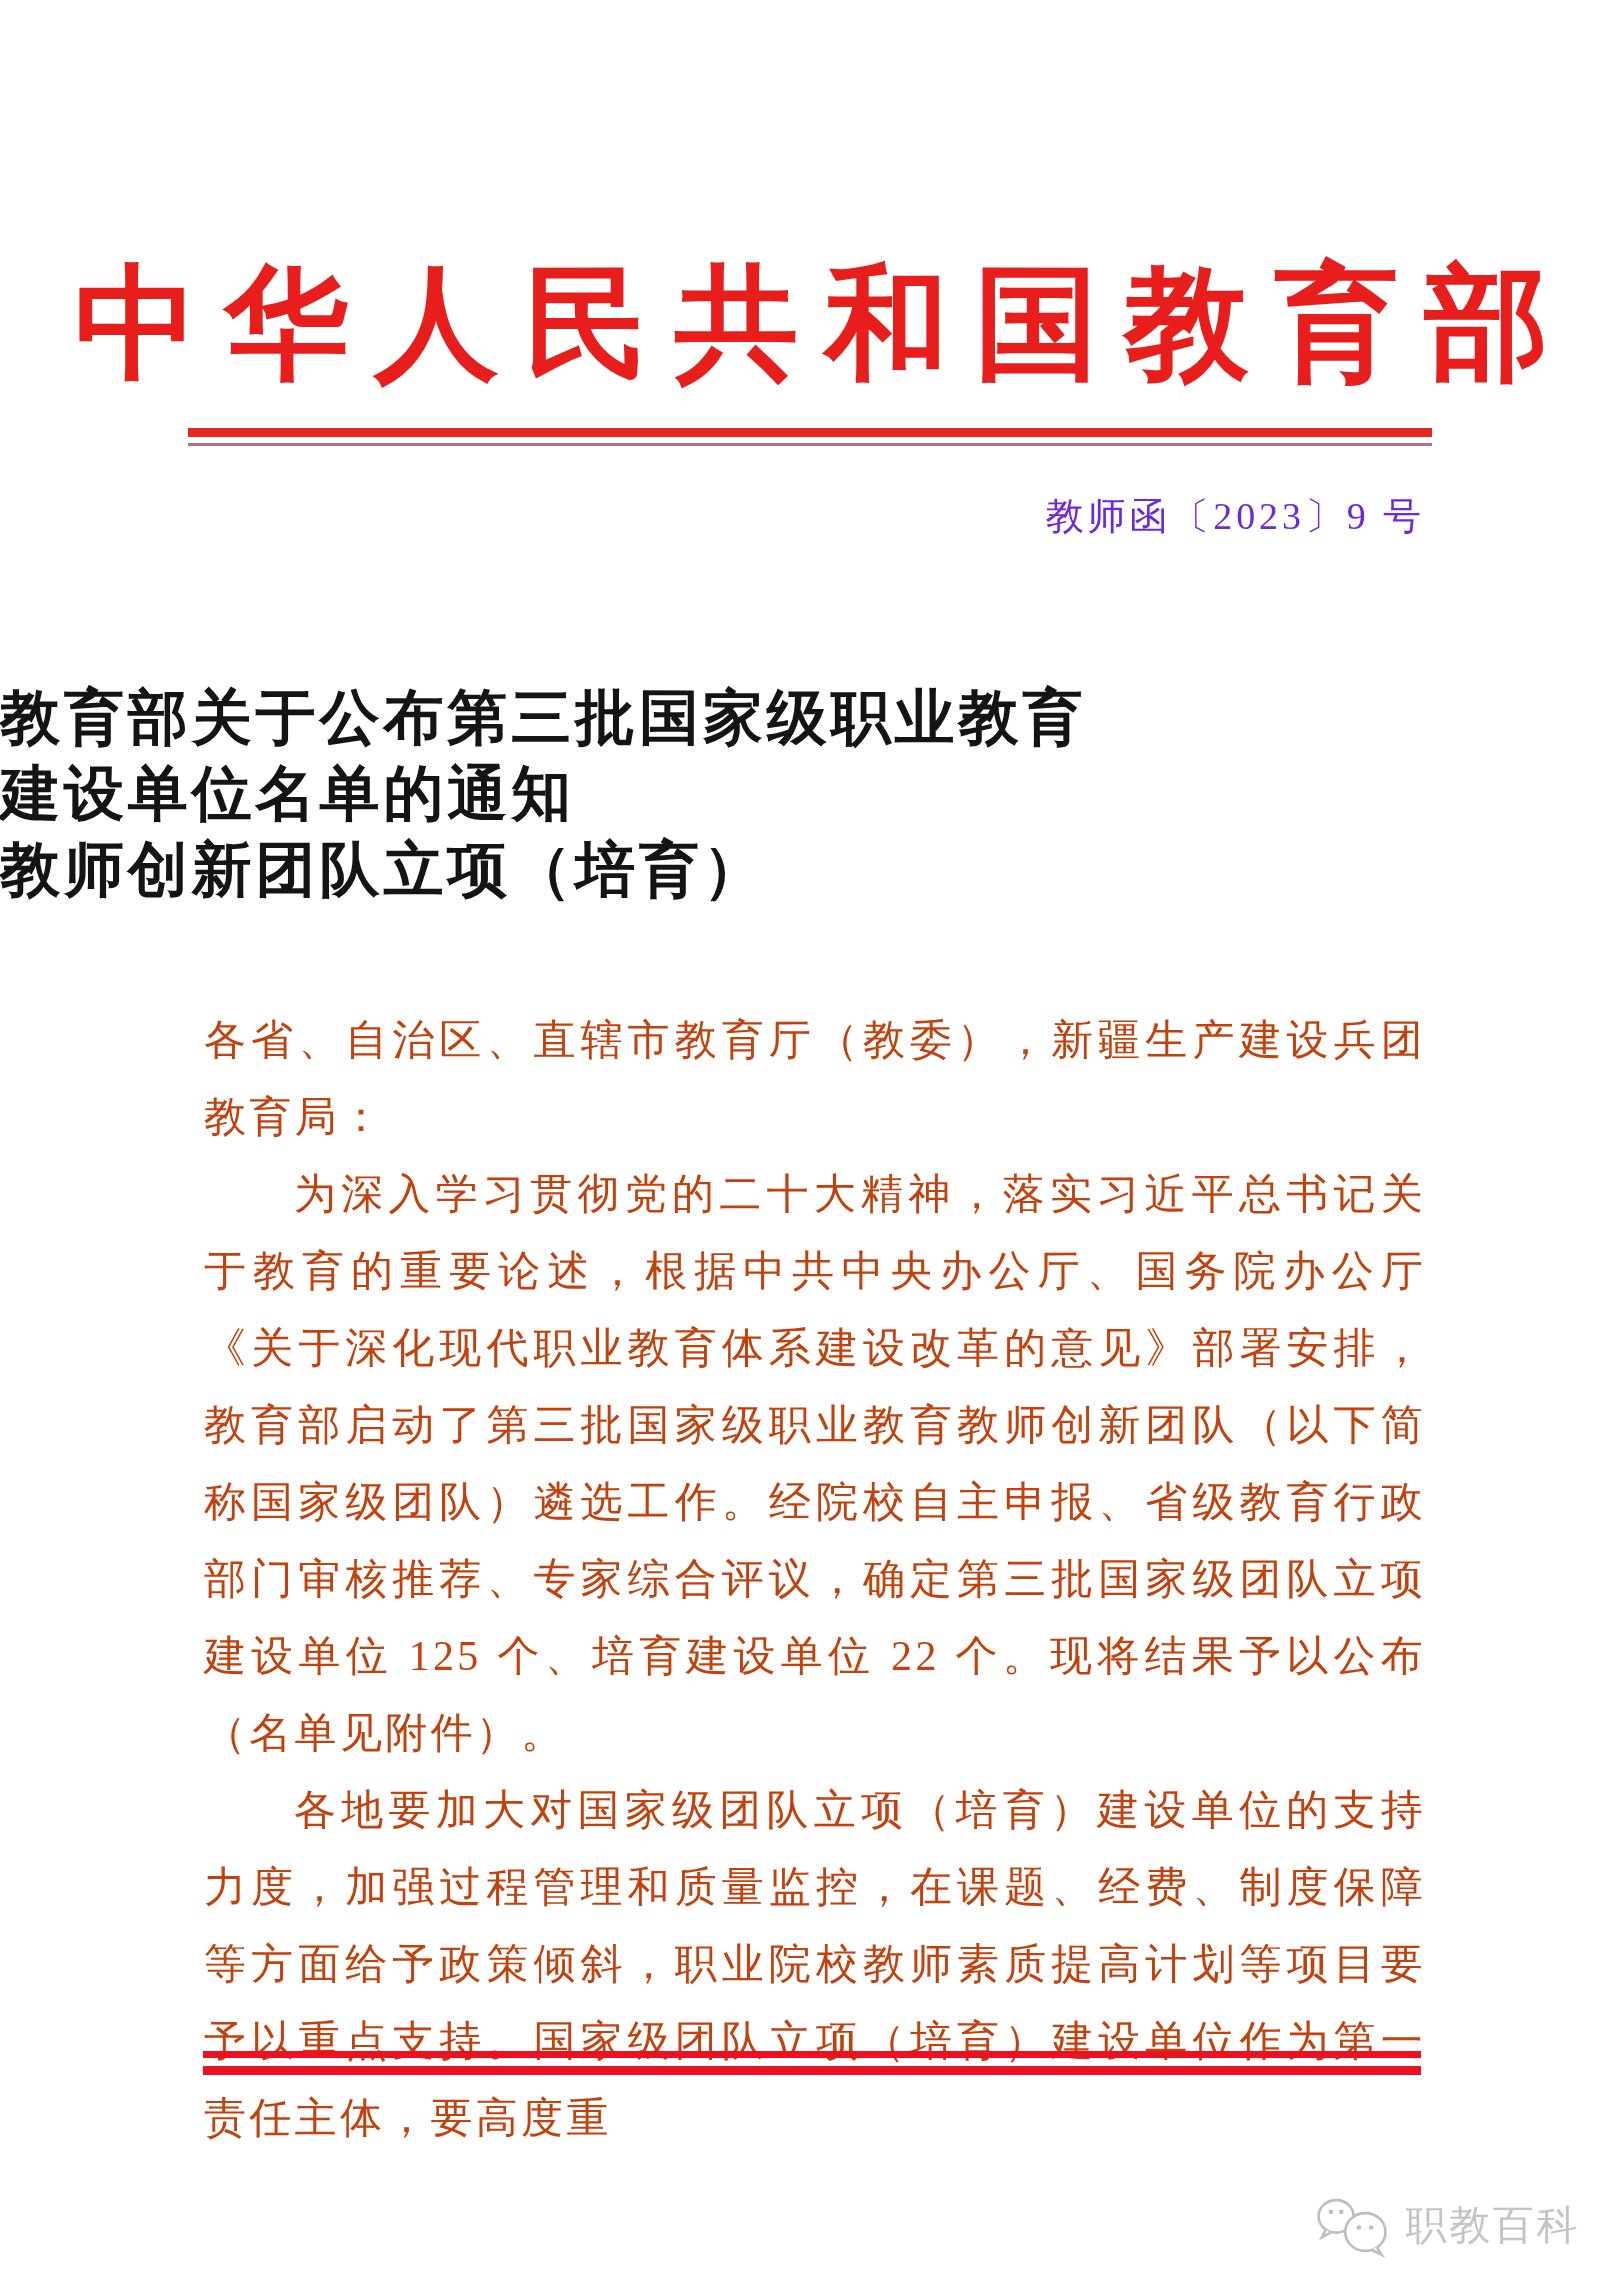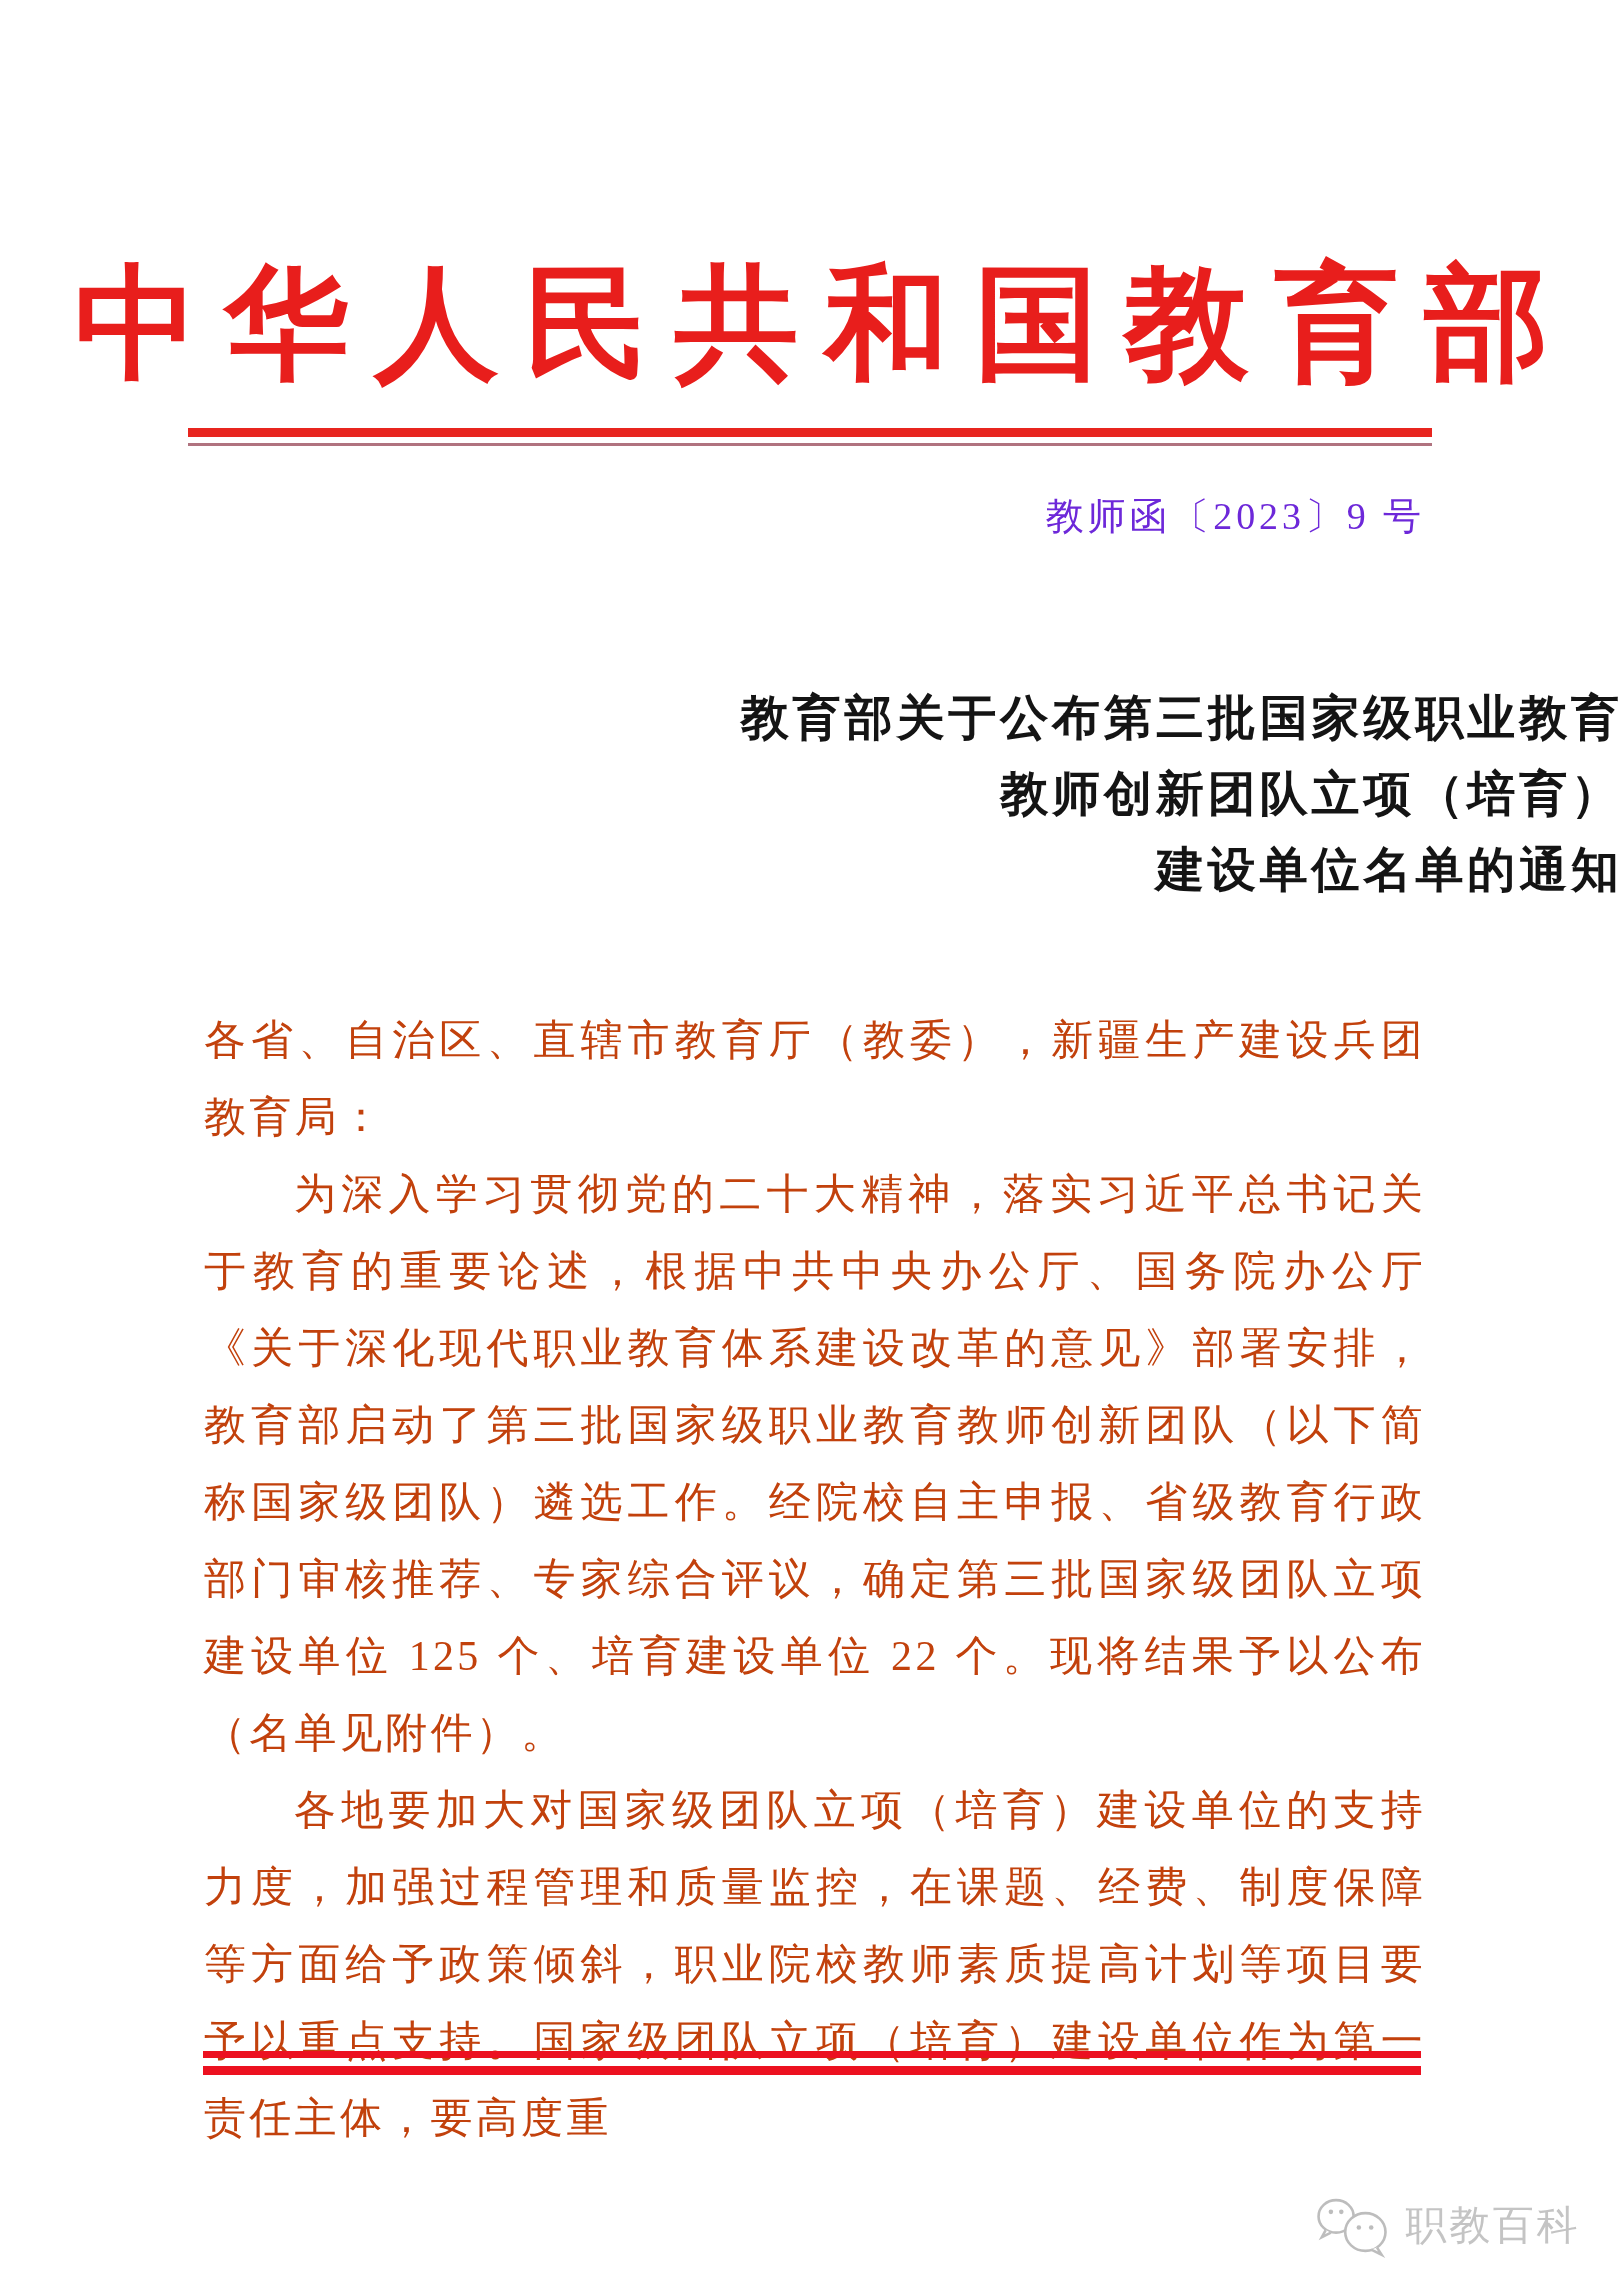--- a/index.html
+++ b/index.html
@@ -42,22 +42,22 @@
     letter-spacing: 3.9px;
     color: #6d28d9;
     white-space: nowrap;
   }
 
   
   .notice-title {
     position: absolute;
     top: 680px; left: 0; width: 100%;
     margin: 0;
-    text-align: right;
-    font-size: 48px;
+    text-align: left;
+    font-size: 60px;
     line-height: 76px;
     font-weight: 700;
     letter-spacing: 3.9px;
     color: #141414;
   }
   .notice-title span { display: block; }
 
   
   .body-text {
     position: absolute;
@@ -101,22 +101,22 @@
 
   <h1 class="org-name" style="color: rgb(232, 30, 28);">中华人民共和国教育部</h1>
 
   <div class="rule-thick" style="background: rgb(232, 37, 31);"></div>
   <div class="rule-thin" style="background: rgb(176, 115, 127);"></div>
 
   <div class="doc-number">教师函〔2023〕9 号</div>
 
   <h2 class="notice-title">
     <span>教育部关于公布第三批国家级职业教育</span>
+    <span>建设单位名单的通知</span>
     <span>教师创新团队立项（培育）</span>
-    <span>建设单位名单的通知</span>
   </h2>
 
   <div class="body-text">
     <p>各省、自治区、直辖市教育厅（教委），新疆生产建设兵团教育局：</p>
     <p class="indent">为深入学习贯彻党的二十大精神，落实习近平总书记关于教育的重要论述，根据中共中央办公厅、国务院办公厅《关于深化现代职业教育体系建设改革的意见》部署安排，教育部启动了第三批国家级职业教育教师创新团队（以下简称国家级团队）遴选工作。经院校自主申报、省级教育行政部门审核推荐、专家综合评议，确定第三批国家级团队立项建设单位 125 个、培育建设单位 22 个。现将结果予以公布（名单见附件）。</p>
     <p class="indent">各地要加大对国家级团队立项（培育）建设单位的支持力度，加强过程管理和质量监控，在课题、经费、制度保障等方面给予政策倾斜，职业院校教师素质提高计划等项目要予以重点支持。国家级团队立项（培育）建设单位作为第一责任主体，要高度重</p>
   </div>
 
   <div class="rule-bottom-1" style="background: rgb(236, 17, 32);"></div>
   <div class="rule-bottom-2" style="background: rgb(236, 17, 32);"></div>

